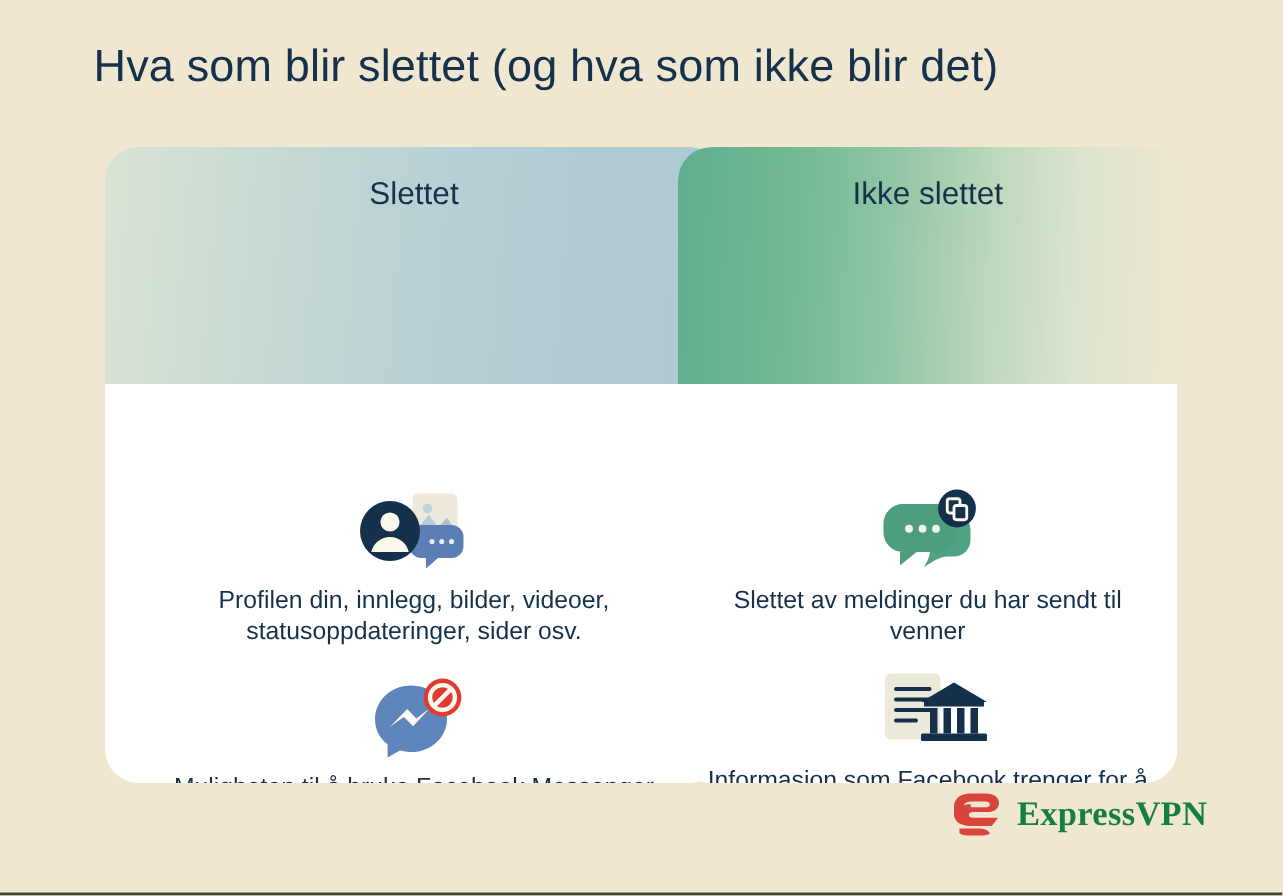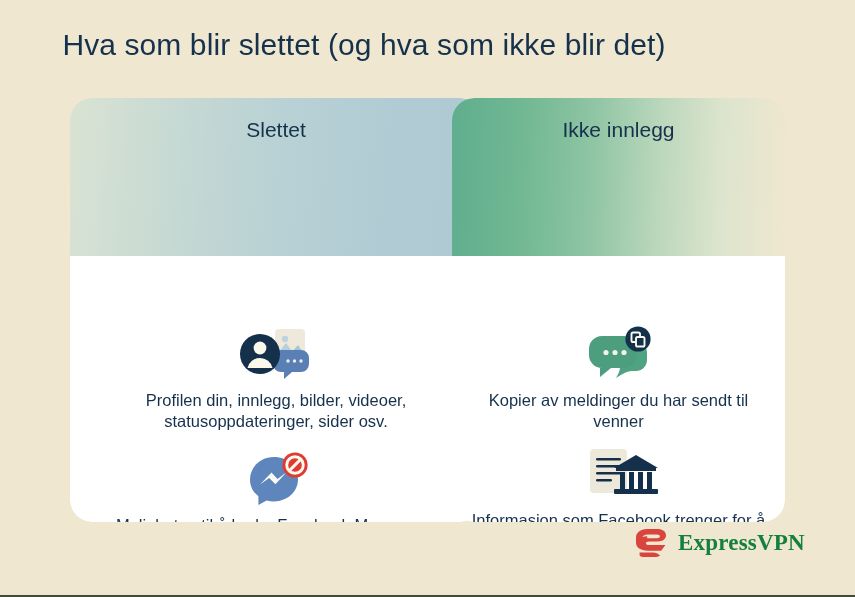--- a/index.html
+++ b/index.html
@@ -181,21 +181,21 @@
         <div class="item-text">Muligheten til å bruke Facebook Messenger</div>
       </div>
 
     </div>
   </div>
 </div>
 
 <div class="card card-right">
 
   <div class="card-head">
-    <div class="card-head-label">Ikke innlegg</div>
+    <div class="card-head-label">Ikke slettet</div>
   </div>
 
   <div class="card-body">
     <div class="items">
 
       <div class="item item-1">
         <div class="item-icon">
           <svg width="90" height="58" viewBox="0 0 90 58">
 
             <path d="M50 16 h12 a11 11 0 0 1 11 11 v7 a11 11 0 0 1 -11 11 h-4 c-6 0 -11 4 -16 7
@@ -205,21 +205,21 @@
                      a13 13 0 0 1 -13 -13 v-6 a13 13 0 0 1 13 -13 z" fill="#4C9E7E"></path>
             <circle cx="32" cy="26.5" r="2.6" fill="#F5F2E6"></circle>
             <circle cx="41" cy="26.5" r="2.6" fill="#F5F2E6"></circle>
             <circle cx="50" cy="26.5" r="2.6" fill="#F5F2E6"></circle>
 
             <circle cx="64" cy="13" r="12.6" fill="#15304A"></circle>
             <rect x="57.5" y="6.5" width="8.5" height="9.5" rx="1.6" fill="none" stroke="#FBF8EC" stroke-width="1.9"></rect>
             <rect x="62" y="11" width="8.5" height="9.5" rx="1.6" fill="#15304A" stroke="#FBF8EC" stroke-width="1.9"></rect>
           </svg>
         </div>
-        <div class="item-text">Kopier av meldinger du har sendt til venner</div>
+        <div class="item-text">Slettet av meldinger du har sendt til venner</div>
       </div>
 
       <div class="item item-2">
         <div class="item-icon">
           <svg width="90" height="58" viewBox="0 0 90 58">
 
             <rect x="16" y="3" width="37" height="44" rx="4" fill="#EDE9DA"></rect>
             <rect x="22" y="12" width="25" height="2.6" rx="1.3" fill="#15304A"></rect>
             <rect x="22" y="19" width="25" height="2.6" rx="1.3" fill="#15304A"></rect>
             <rect x="22" y="26" width="25" height="2.6" rx="1.3" fill="#15304A"></rect>

